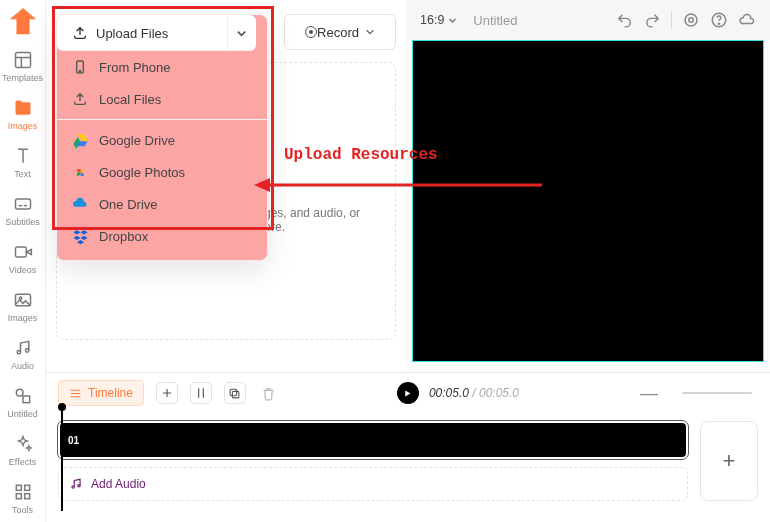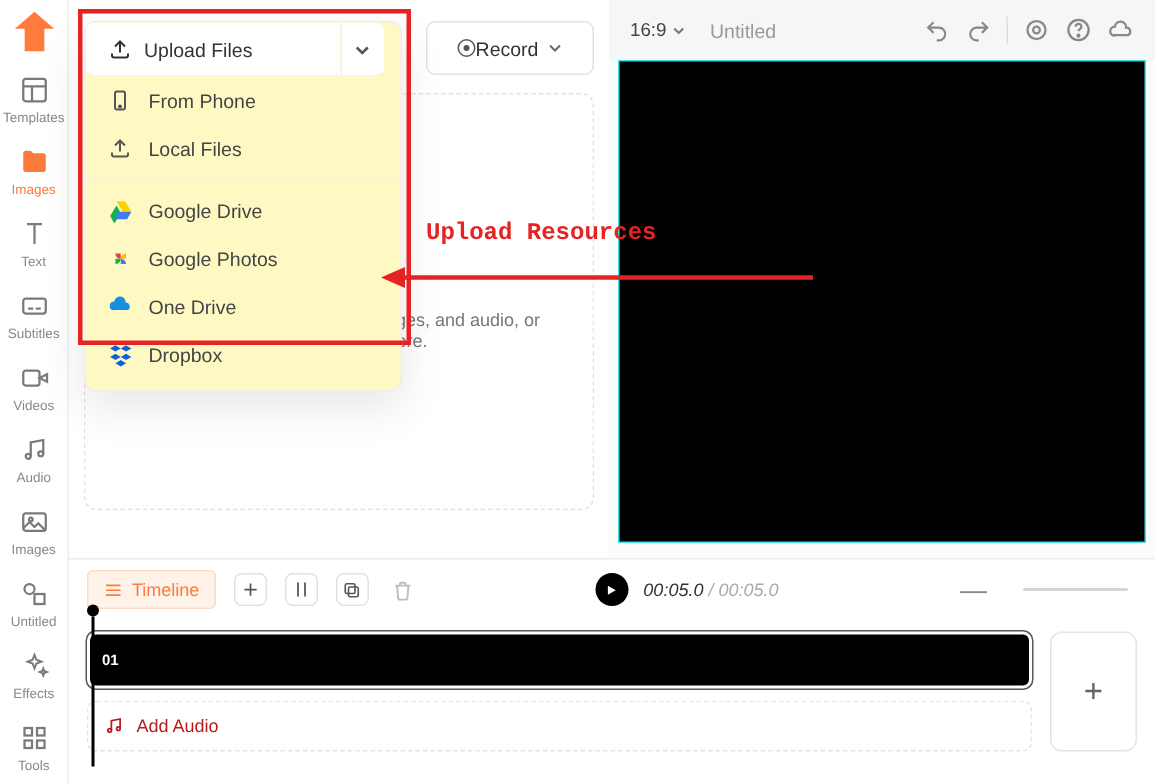--- a/index.html
+++ b/index.html
@@ -28,21 +28,21 @@
   .btn { background: #fff; border: 1px solid #e2e2e2; border-radius: 6px; height: 36px; display: flex; align-items: center; gap: 8px; padding: 0 14px; font-size: 13px; color: #333; cursor: pointer; }
   .btn.main-btn { border-radius: 6px 0 0 6px; border-right: none; }
   .btn.chev { border-radius: 0 6px 6px 0; padding: 0 8px; }
   .btn .icon { width: 16px; height: 16px; color: #333; }
 
   .record-btn { background: #fff; border: 1px solid #e2e2e2; border-radius: 6px; height: 36px; width: 112px; display: flex; align-items: center; gap: 0; justify-content: center; font-size: 13px; color: #333; cursor: pointer; }
   .record-dot { width: 12px; height: 12px; border-radius: 50%; border: 1.5px solid #555; position: relative; }
   .record-dot:after { content:''; position:absolute; width:4px; height:4px; border-radius:50%; background:#555; left:2.5px; top:2.5px; }
 
   
-  .dropdown { position: absolute; left: 10px; top: 14px; width: 212px; background: #fef9c3; border-radius: 8px; box-shadow: 0 10px 30px rgba(0,0,0,0.1); z-index: 20; padding-bottom: 8px; border: 1px solid #eee;}
+  .dropdown { position: absolute; left: 10px; top: 14px; width: 212px; background: #fca5a5; border-radius: 8px; box-shadow: 0 10px 30px rgba(0,0,0,0.1); z-index: 20; padding-bottom: 8px; border: 1px solid #eee;}
   .dropdown .dd-header { display:flex; }
   .dropdown .dd-header .btn.main-btn { width: 170px; border: 1px solid transparent; border-bottom: 1px solid #f1f1f1;}
   .dropdown .dd-header .btn.chev { border:1px solid transparent; border-left: 1px solid #f1f1f1; border-bottom:1px solid #f1f1f1; }
   .dd-item { display: flex; align-items: center; gap: 10px; padding: 7px 14px; font-size: 13px; color: #444; cursor: pointer; }
   .dd-sep { height: 1px; background: #f1f1f1; margin: 4px 0; }
   .dd-icon { width: 18px; height: 18px; display:flex; align-items:center; justify-content:center; }
 
   .dropzone { border: 1.5px dashed #e2e2e2; border-radius: 8px; height: 278px; display: flex; flex-direction: column; align-items: center; justify-content: center; text-align: center; color: #777; font-size: 12px; padding: 0 24px; position: relative; }
   .dz-icon { width: 44px; height: 44px; color: #d8d8d8; margin-bottom: 14px; margin-top: -20px; }
   .dropzone a { color: #ff6a2b; text-decoration: underline; cursor:pointer; }
@@ -79,21 +79,21 @@
   .play svg{ width:9px;height:9px;}
   .time-txt { font-size:12px; color:#333; }
   .time-txt .total{ color:#aaa; }
   .zoom-line { width:70px; height:2px; background:#d5d5d5; border-radius:2px; margin-left: 8px; margin-right: 6px;}
 
   .tracks { position: relative; padding: 8px 12px 12px 12px; display:flex; gap:12px; align-items:stretch; }
   .tracks-col { flex:1; display:flex; flex-direction:column; gap:8px; }
   .marker { position:absolute; left: 12px; top: -10px; width: 8px; height: 8px; background:#000; border-radius:50%; z-index:2;}
   .marker:after { content:''; position:absolute; left:3px; top:8px; width:2px; height: 100px; background:#000;}
   .clip { background:#000; border:2px solid #fff; outline:1px solid #555; border-radius:6px; height:38px; display:flex; align-items:center; padding:0 8px; color:#fff; font-size:10px; font-weight:700; cursor:grab; }
-  .audio-row { border:1px dashed #e3e3e3; border-radius:6px; height:34px; display:flex; align-items:center; gap:8px; padding:0 10px; color:#b91c1c; font-size:12px; cursor:pointer; }
+  .audio-row { border:1px dashed #e3e3e3; border-radius:6px; height:34px; display:flex; align-items:center; gap:8px; padding:0 10px; color:#701a75; font-size:12px; cursor:pointer; }
   .plus-btn { width:58px; border:1px solid #e5e5e5; border-radius:8px; display:flex; align-items:center; justify-content:center; color:#666; cursor:pointer; font-size:22px; }
 
   .cloud-icon { width:20px;height:20px;color:#c9c9c9;}
 </style>
 </head>
 <body>
 
 <div class="app">
 
   <div class="sidebar">
@@ -143,36 +143,36 @@
           <svg viewBox="0 0 24 24" fill="none" stroke="currentColor" stroke-width="1.8">
             <rect x="3" y="6" width="13" height="12" rx="2"></rect>
             <path d="M22 9l-6 3 6 3V9z"></path>
           </svg>
         </span>
       <span>Videos</span>
     </div>
     <div class="side-item">
       <span class="side-icon">
           <svg viewBox="0 0 24 24" fill="none" stroke="currentColor" stroke-width="1.8">
+            <rect x="3" y="5" width="18" height="14" rx="2"></rect>
+            <circle cx="9" cy="10" r="1.5"></circle>
+            <path d="M3 17l5-5 4 4 3-3 6 6"></path>
+          </svg>
+        </span>
+      <span>Images</span>
+    </div>
+    <div class="side-item">
+      <span class="side-icon">
+          <svg viewBox="0 0 24 24" fill="none" stroke="currentColor" stroke-width="1.8">
             <path d="M9 17V6l10-2v11"></path>
             <circle cx="7" cy="17" r="2"></circle>
             <circle cx="17" cy="15" r="2"></circle>
           </svg>
         </span>
       <span>Audio</span>
-    </div>
-    <div class="side-item">
-      <span class="side-icon">
-          <svg viewBox="0 0 24 24" fill="none" stroke="currentColor" stroke-width="1.8">
-            <rect x="3" y="5" width="18" height="14" rx="2"></rect>
-            <circle cx="9" cy="10" r="1.5"></circle>
-            <path d="M3 17l5-5 4 4 3-3 6 6"></path>
-          </svg>
-        </span>
-      <span>Images</span>
     </div>
     <div class="side-item">
       <span class="side-icon">
           <svg viewBox="0 0 24 24" fill="none" stroke="currentColor" stroke-width="1.8">
             <circle cx="8" cy="8" r="4"></circle>
             <rect x="12" y="12" width="8" height="8"></rect>
           </svg>
         </span>
       <span>Untitled</span>
     </div>

